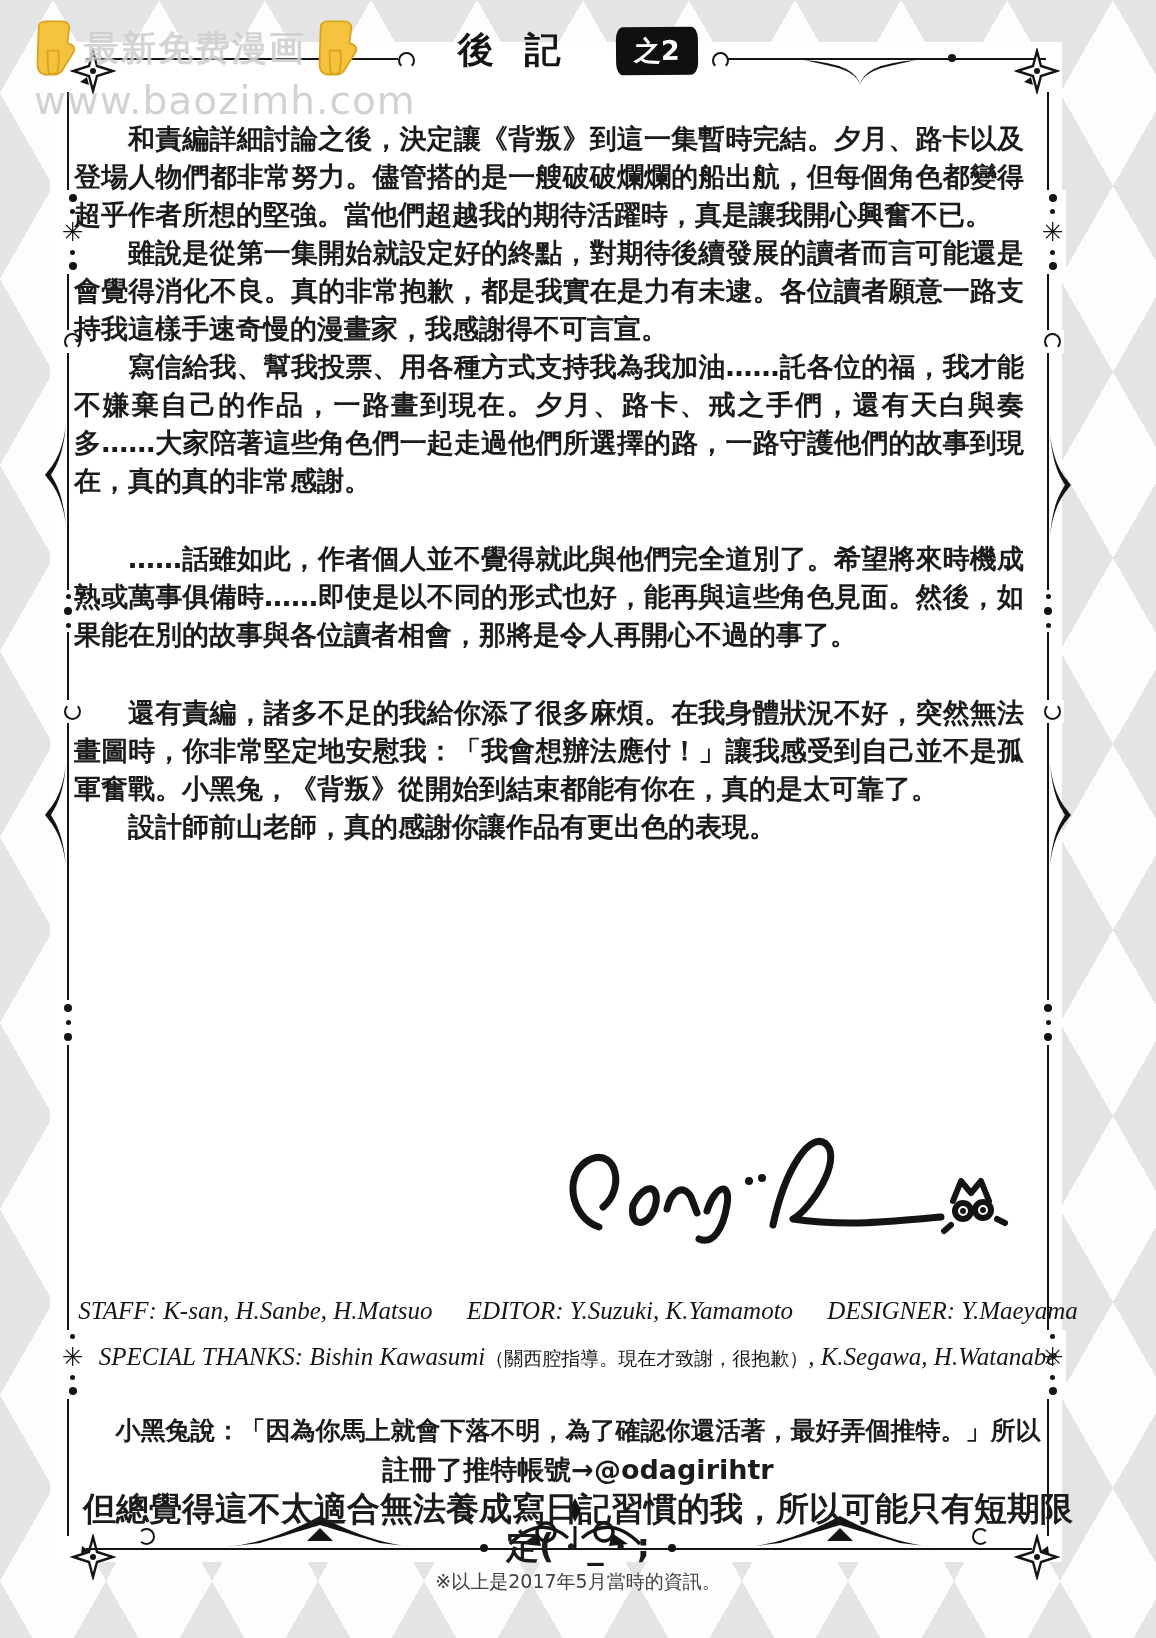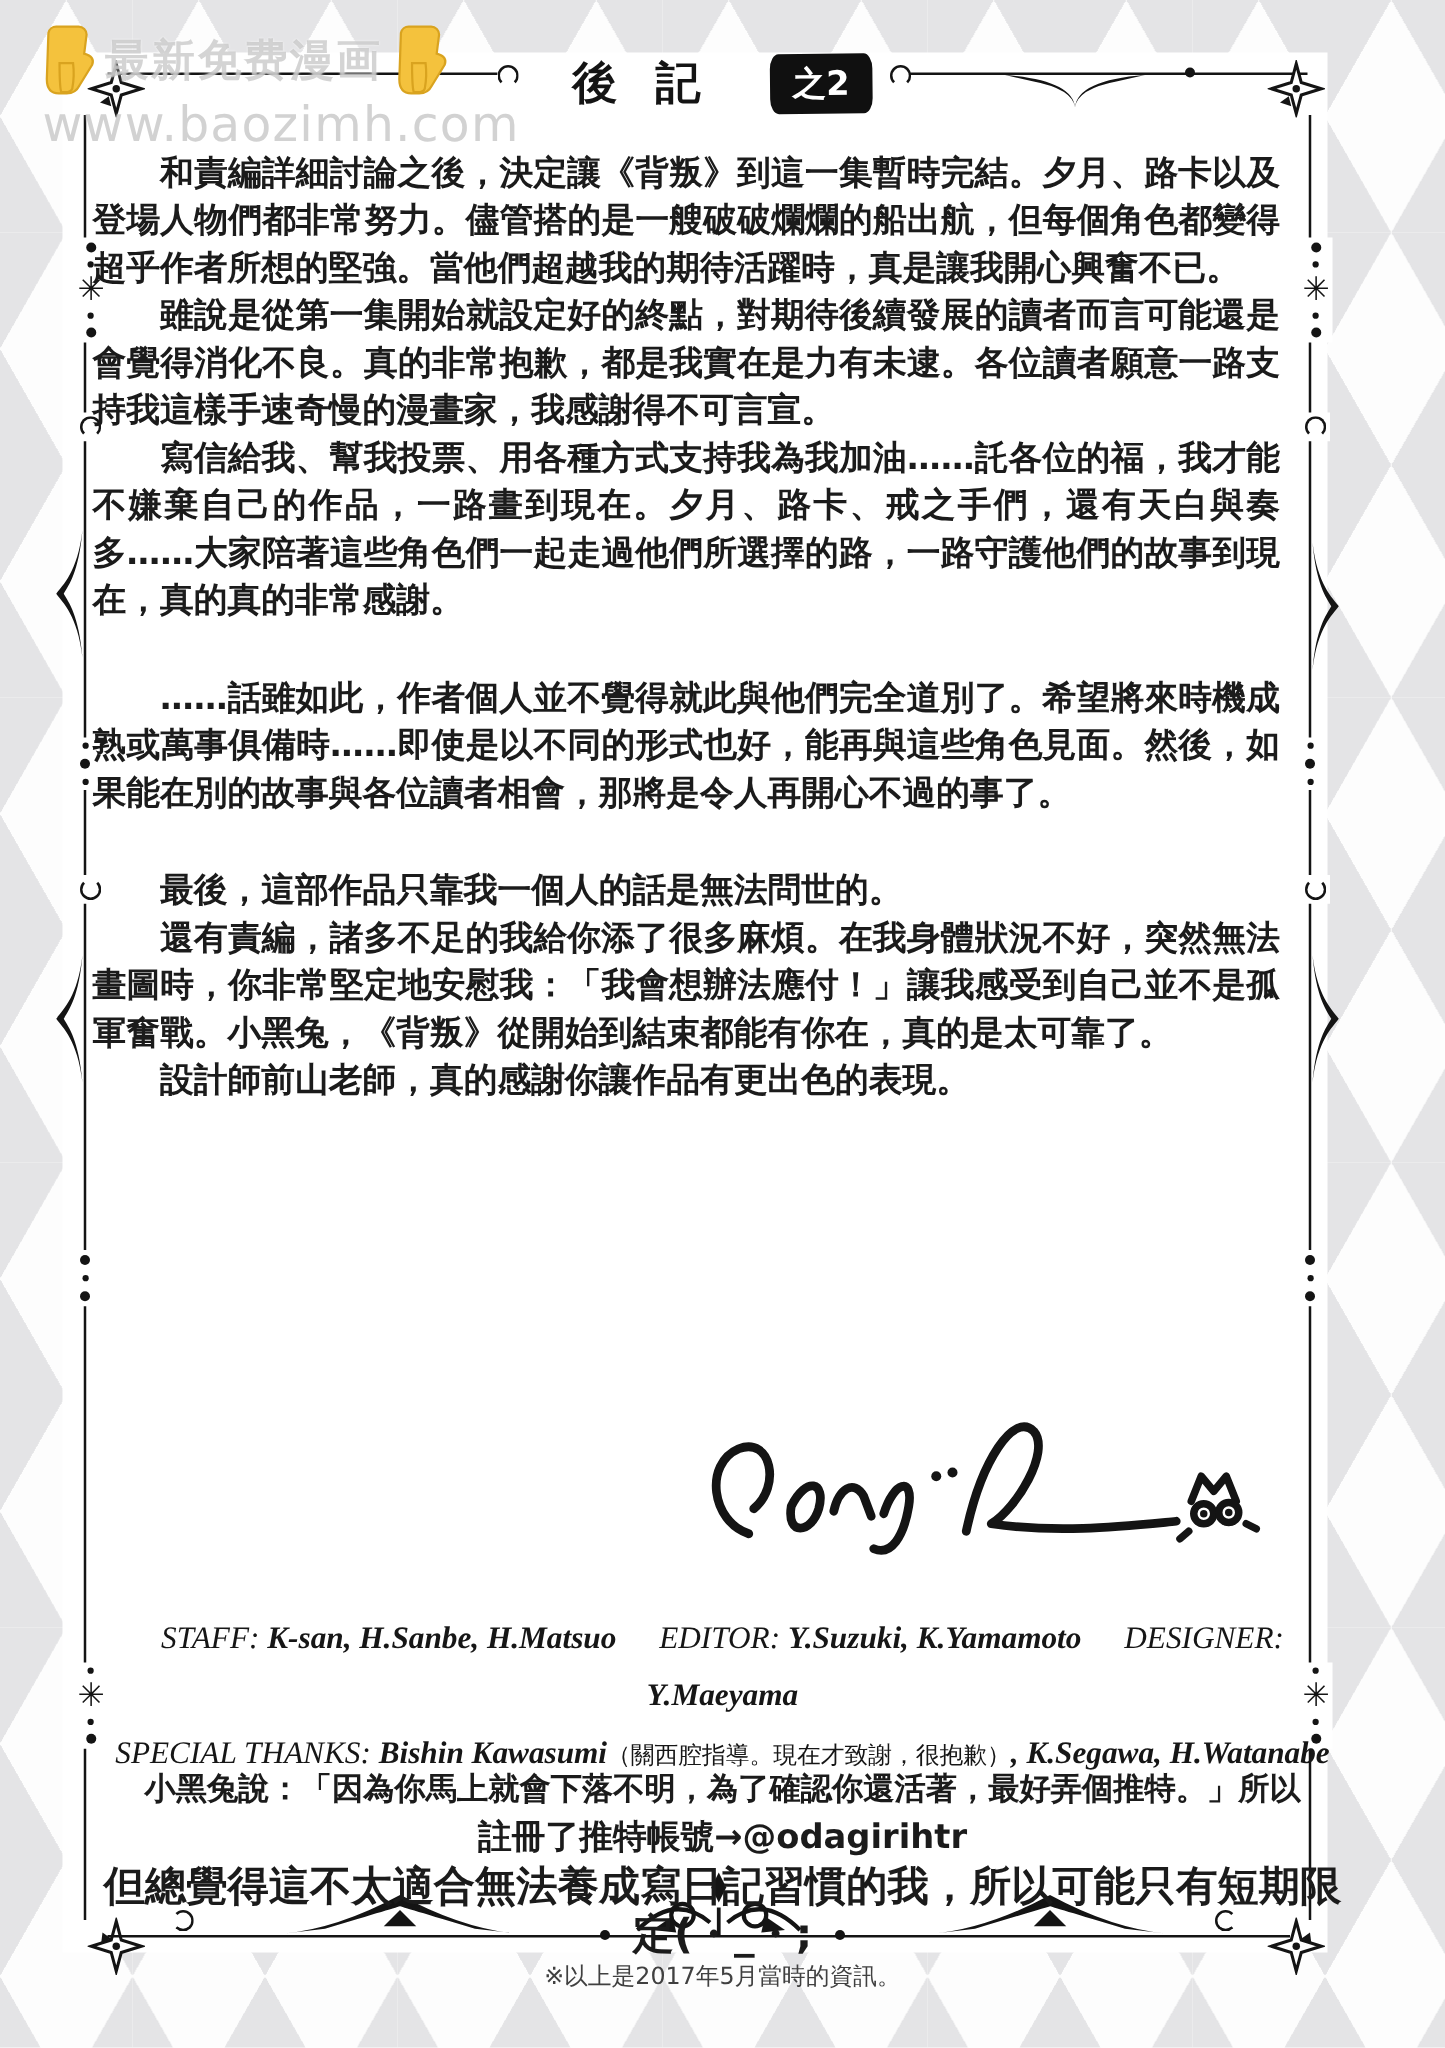--- a/index.html
+++ b/index.html
@@ -22,21 +22,21 @@
   
   .bline{position:absolute;background:#141414;}
   .corner-orn{position:absolute;width:46px;height:46px;}
   .orn{position:absolute;color:#141414;}
   .spiral{width:13px;height:13px;border:2.5px solid #141414;border-radius:50%;
           border-bottom-color:transparent;background:#fff;}
   .dotv{width:8px;height:8px;border-radius:50%;background:#141414;}
   .star-ast{font-size:26px;line-height:22px;font-weight:bold;}
   .sideblade{position:absolute;width:26px;height:110px;}
   
-  .header{position:absolute;left:0;top:42px;width:1156px;display:flex;
+  .header{position:absolute;left:0;top:26px;width:1156px;display:flex;
           align-items:center;justify-content:center;gap:56px;}
   .title{font-size:36px;font-weight:800;color:#141414;letter-spacing:0.85em;
          margin-right:-0.85em;}
   .badge{background:#101010;color:#ffffff;font-size:27px;font-weight:800;
          padding:6px 18px;border-radius:7px/12px;transform:rotate(-0.6deg);}
   
   .watermark{position:absolute;left:28px;top:20px;width:340px;z-index:5;}
   .wm-row{display:flex;align-items:center;gap:4px;}
   .wm-t1{font-size:35px;font-weight:700;color:rgba(185,185,185,0.62);
          letter-spacing:2px;text-shadow:0 0 2px rgba(255,255,255,.8);}
@@ -48,21 +48,21 @@
             font-size:27px;line-height:38px;font-weight:600;color:#1b1b1b;
             text-align:justify;}
   .bodytext p{margin:0;text-indent:2em;}
   .gap-after{margin-bottom:40px !important;}
   
   .signature{position:absolute;left:555px;top:1105px;width:480px;height:165px;}
   
   .credits{position:absolute;left:74px;top:1288px;width:1008px;text-align:center;
            font-family:"Liberation Serif",serif;font-style:italic;font-size:25px;
            color:#161616;line-height:46px;}
-  .credits b{font-weight:700;}
+  .credits b{font-weight:400;}
   .cjk-note{font-family:"DejaVu Sans",sans-serif;font-style:normal;font-size:19px;}
   .credits .sep{display:inline-block;width:28px;}
   
   .footer{position:absolute;left:74px;top:1412px;width:1008px;text-align:center;
           color:#1b1b1b;}
   .f1{font-size:25px;font-weight:600;line-height:38px;}
   .f2{font-size:27px;font-weight:800;line-height:40px;}
   .f3{font-size:33px;font-weight:600;line-height:38px;}
   .fnote{font-size:19px;font-weight:500;line-height:30px;color:#404040;}
 </style>
@@ -226,21 +226,20 @@
     </svg>
   </div>
   <div class="wm-t2">www.baozimh.com</div>
 </div>
 
 <div class="bodytext">
   <p>和責編詳細討論之後，決定讓《背叛》到這一集暫時完結。夕月、路卡以及登場人物們都非常努力。儘管搭的是一艘破破爛爛的船出航，但每個角色都變得超乎作者所想的堅強。當他們超越我的期待活躍時，真是讓我開心興奮不已。</p>
   <p>雖說是從第一集開始就設定好的終點，對期待後續發展的讀者而言可能還是會覺得消化不良。真的非常抱歉，都是我實在是力有未逮。各位讀者願意一路支持我這樣手速奇慢的漫畫家，我感謝得不可言宣。</p>
   <p class="gap-after">寫信給我、幫我投票、用各種方式支持我為我加油……託各位的福，我才能不嫌棄自己的作品，一路畫到現在。夕月、路卡、戒之手們，還有天白與奏多……大家陪著這些角色們一起走過他們所選擇的路，一路守護他們的故事到現在，真的真的非常感謝。</p>
   <p class="gap-after">……話雖如此，作者個人並不覺得就此與他們完全道別了。希望將來時機成熟或萬事俱備時……即使是以不同的形式也好，能再與這些角色見面。然後，如果能在別的故事與各位讀者相會，那將是令人再開心不過的事了。</p>
-  <p>最後，這部作品只靠我一個人的話是無法問世的。</p>
   <p>還有責編，諸多不足的我給你添了很多麻煩。在我身體狀況不好，突然無法畫圖時，你非常堅定地安慰我：「我會想辦法應付！」讓我感受到自己並不是孤軍奮戰。小黑兔，《背叛》從開始到結束都能有你在，真的是太可靠了。</p>
   <p>設計師前山老師，真的感謝你讓作品有更出色的表現。</p>
 </div>
 
 <svg class="signature" viewBox="0 0 480 165">
   <g stroke="#141414" stroke-width="7" fill="none" stroke-linecap="round" stroke-linejoin="round">
     <path d="M44 122 C14 112 8 66 36 54 C62 44 70 84 48 102"></path>
     <path d="M78 100 c12 -24 28 -20 22 2 c-6 20 -26 22 -22 -2"></path>
     <path d="M112 104 c4 -18 16 -26 24 -12 l6 16"></path>
     <path d="M152 106 c8 -26 24 -30 20 -6 c-4 24 -14 40 -28 34"></path>

